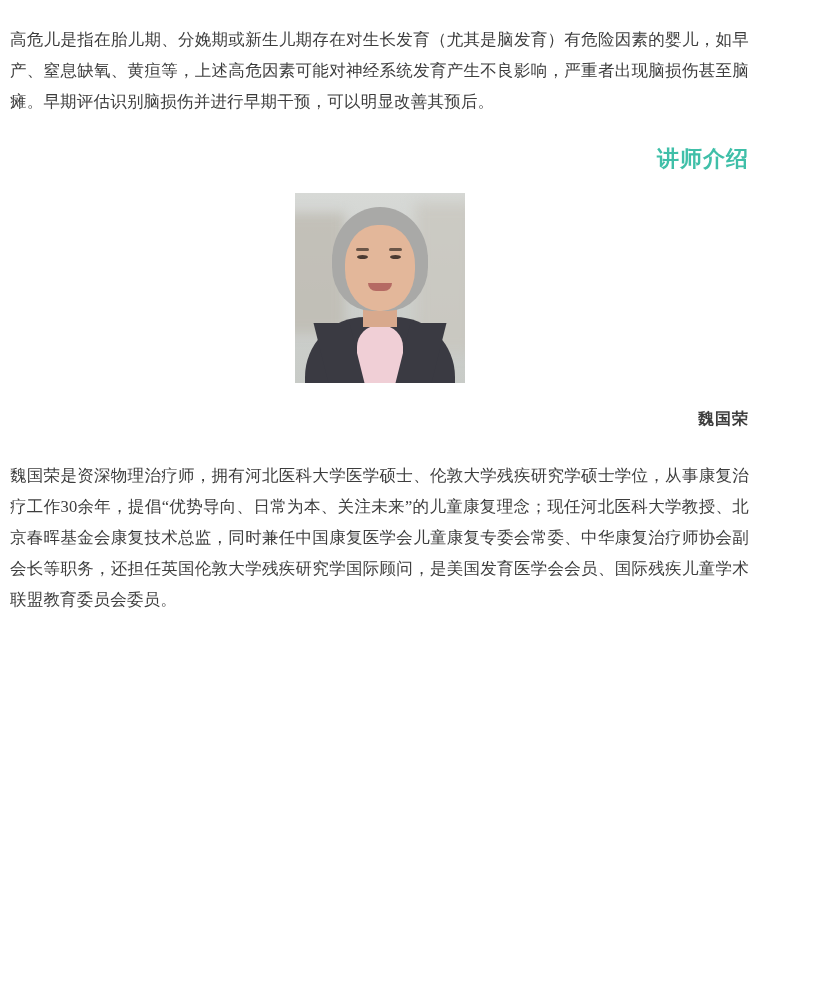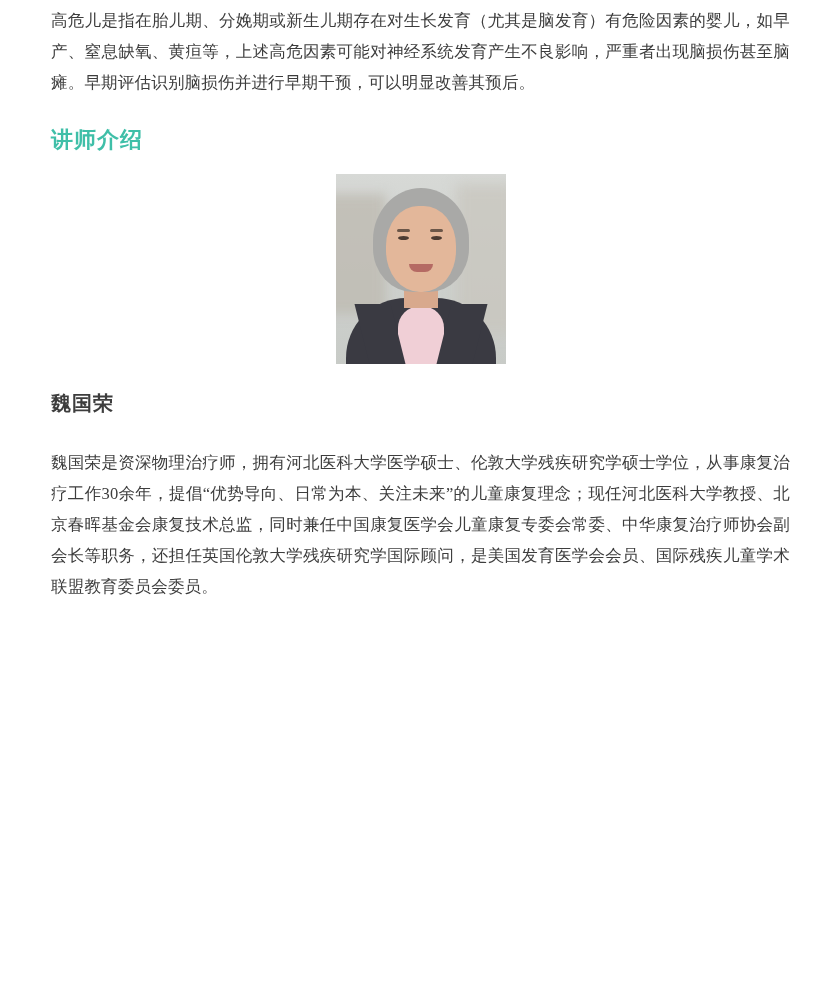--- a/index.html
+++ b/index.html
@@ -9,37 +9,36 @@
   body {
     width: 835px;
     min-height: 1000px;
     background: #ffffff;
     font-family: "Liberation Sans", "DejaVu Sans", sans-serif;
     color: #3f3f3f;
   }
   .page {
     width: 759px;
     box-sizing: border-box;
-    padding: 5px 10px 10px 10px;
-    margin-left: 41px;
+    padding: 24px 10px 10px 10px;
   }
   .para {
     font-size: 16.5px;
     line-height: 31px;
     color: #3d3d3d;
     text-align: justify;
     margin: 0 0 26px 0;
     letter-spacing: 0.2px;
   }
   .para.last {
     margin-bottom: 0;
     font-family: Liberation Serif, serif;
   }
   .section-title {
-    text-align: left;
+    text-align: right;
     color: #3fbfa8;
     font-size: 22px;
     line-height: 32px;
     font-weight: 700;
     margin: 26px 0 18px 0;
     letter-spacing: 1px;
   }
   .portrait-wrap {
     display: flex;
     justify-content: center;
@@ -143,22 +142,22 @@
   }
   .ph-collar-l, .ph-collar-r {
     position: absolute;
     bottom: 0;
     width: 36px; height: 60px;
     background: #3a3a42;
   }
   .ph-collar-l { left: 26px; transform: skewX(14deg); }
   .ph-collar-r { right: 26px; transform: skewX(-14deg); }
   .person-name {
-    text-align: left;
-    font-size: 20px;
+    text-align: right;
+    font-size: 16px;
     font-weight: 700;
     color: #3d3d3d;
     margin: 26px 0 30px 0;
     letter-spacing: 1px;
   }
 </style>
 </head>
 <body>
 
 <div class="page">

